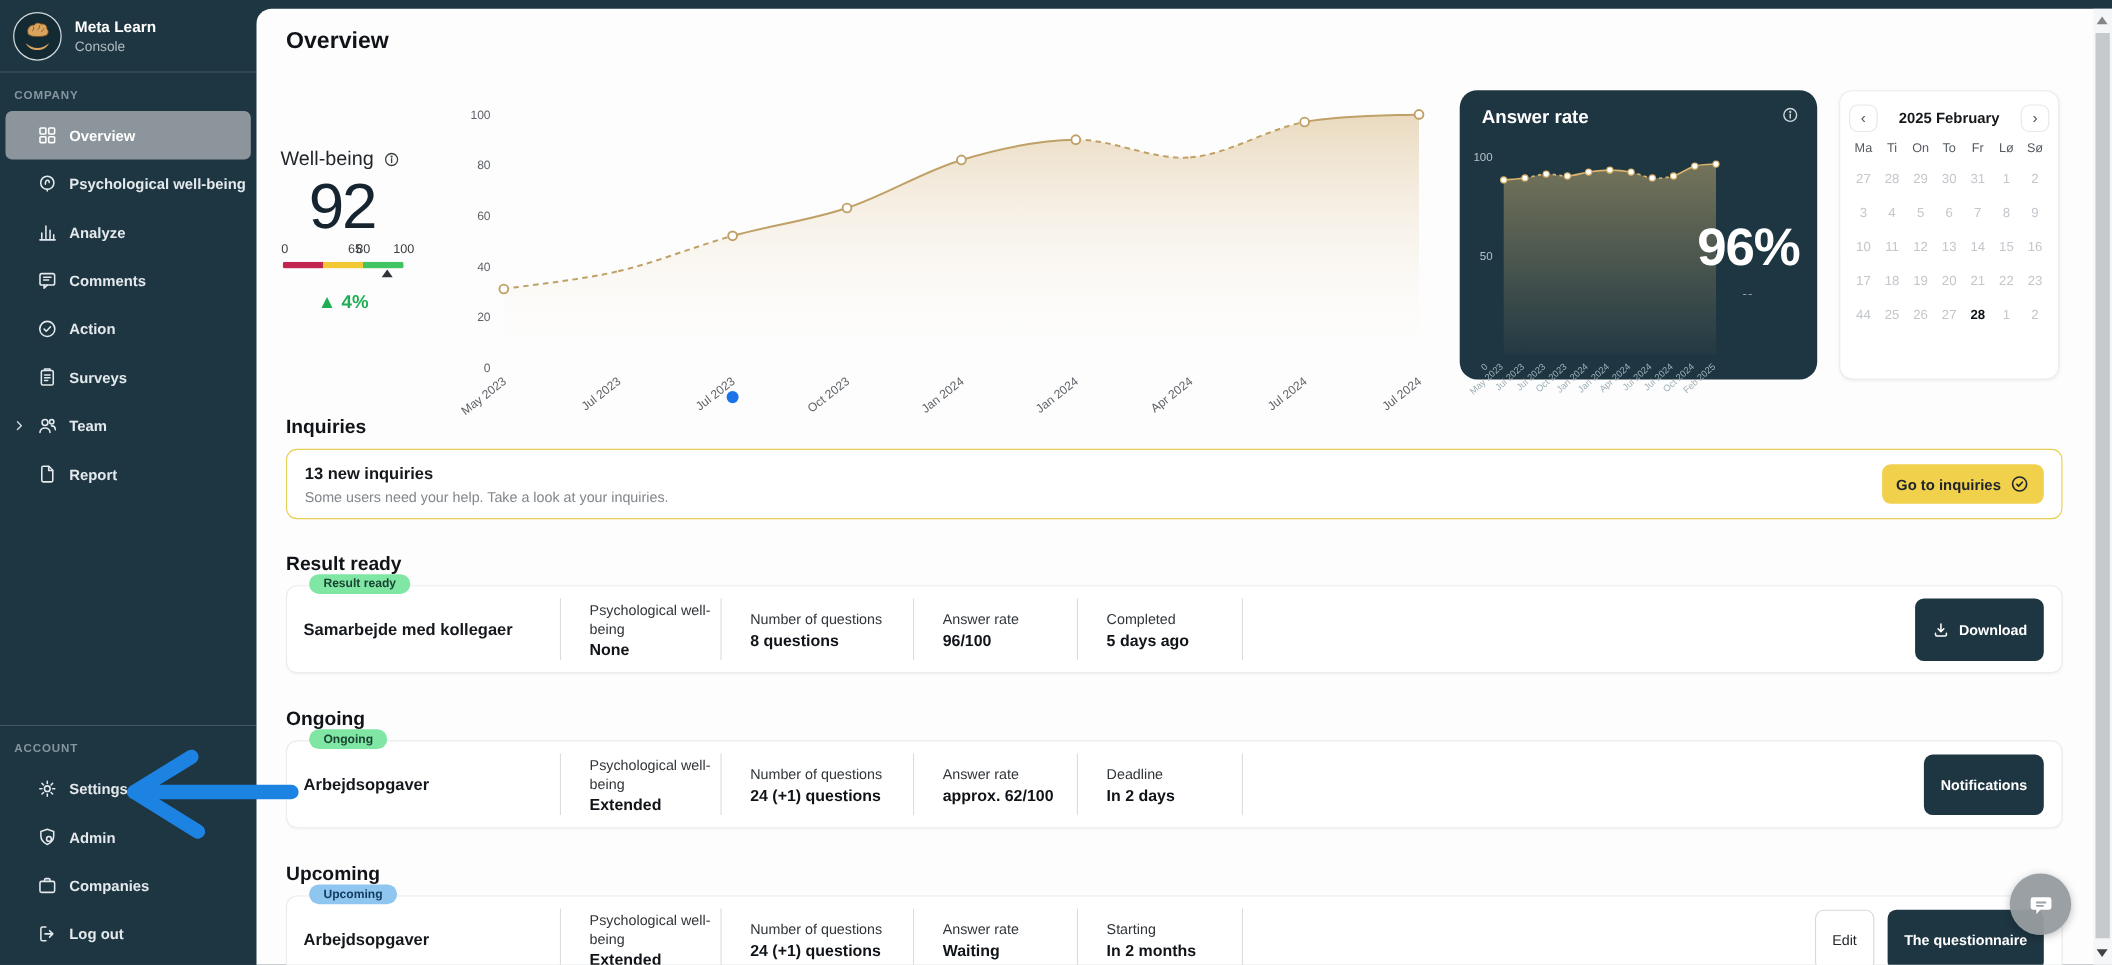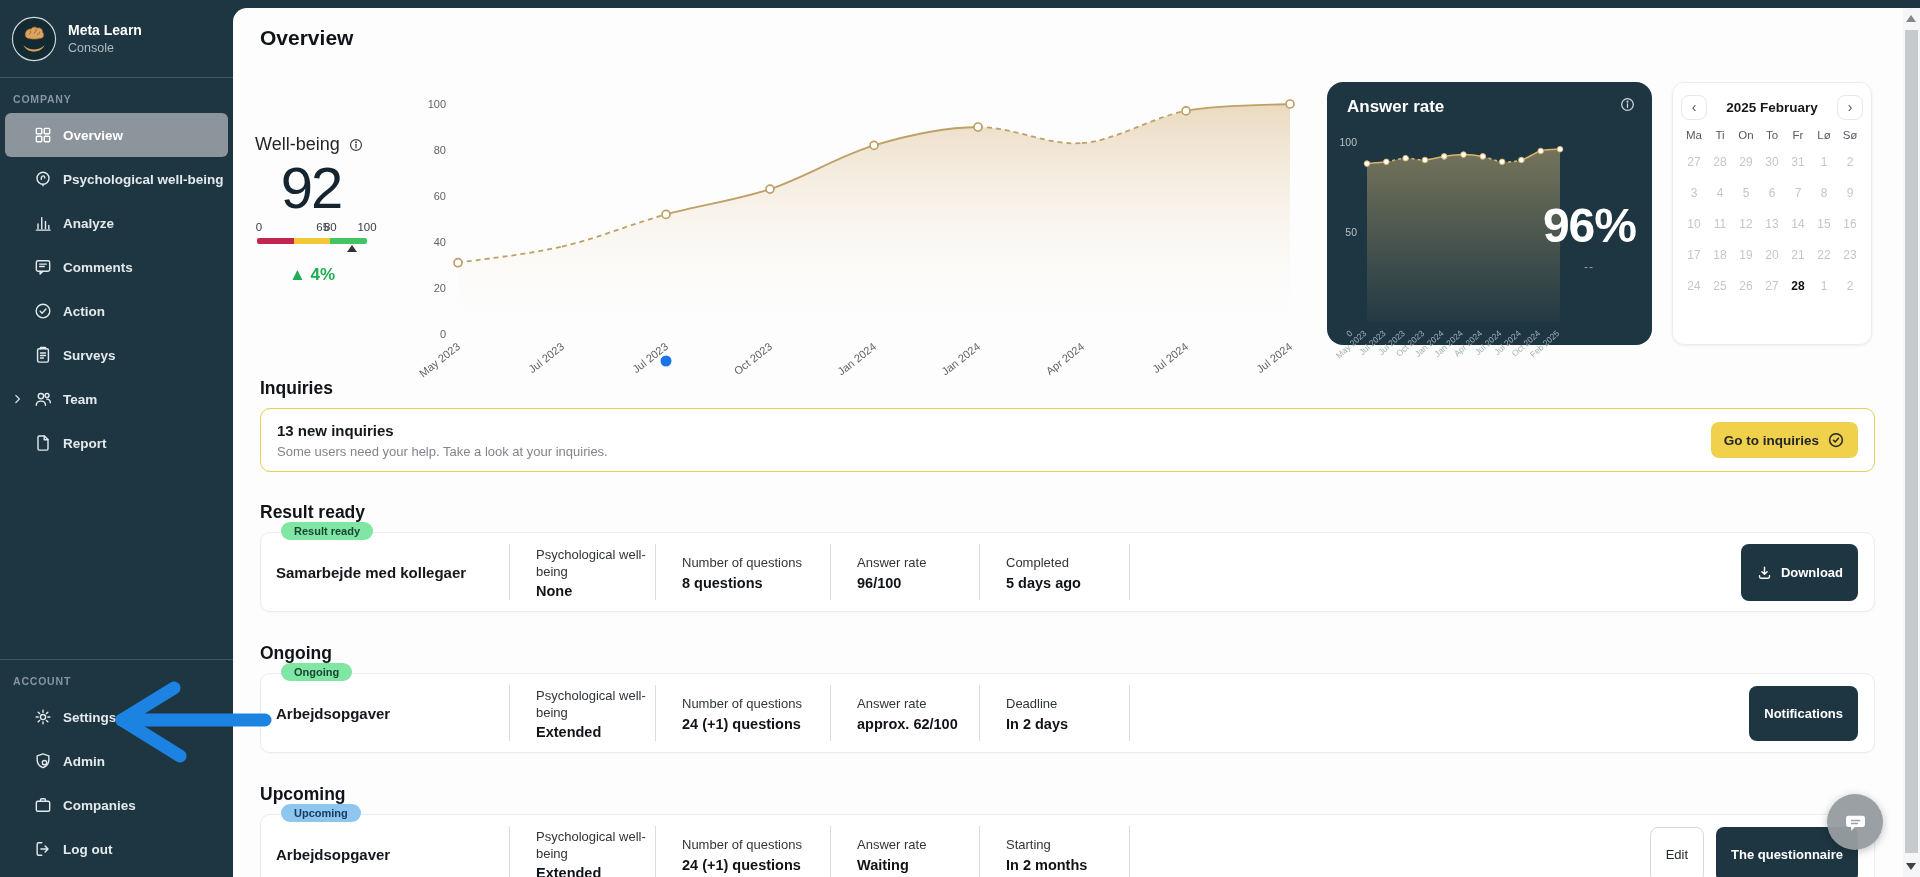--- a/index.html
+++ b/index.html
@@ -1,19 +1,19 @@
 <!DOCTYPE html>
 <html><head>
 <meta charset="utf-8">
 <style>
 *{box-sizing:border-box;margin:0;padding:0}
 html,body{width:1920px;height:877px;overflow:hidden;background:#1e3642;font-family:"Liberation Sans","DejaVu Sans",sans-serif}
 
 .sidebar{position:absolute;left:0;top:0;width:233px;height:877px;background:#1e3642;display:flex;flex-direction:column;z-index:20}
-.brand{display:flex;align-items:center;gap:11px;padding:8px 11px;height:78px;border-bottom:1px solid rgba(255,255,255,.16)}
+.brand{display:flex;align-items:center;gap:11px;padding:8px 11px;height:66px;border-bottom:1px solid rgba(255,255,255,.16)}
 .avatar{width:46px;height:46px;flex:none}
 .brand-title{font-size:14px;font-weight:700;color:#fff}
 .brand-sub{font-size:12.5px;color:#aebbc2;margin-top:3px}
 .side-label{font-size:10.5px;font-weight:700;letter-spacing:.8px;color:#8496a0;margin:15px 0 8px 13px}
 .side-item{display:flex;align-items:center;gap:10px;height:44px;padding-left:33px;position:relative;color:#e3e9ec;font-size:13.5px;font-weight:600;cursor:pointer}
 .side-item.active{background:#8b959b;margin:0 5px;padding-left:28px;border-radius:6px;color:#fff}
 .chev{position:absolute;left:11px;top:50%;transform:translateY(-50%);width:13px;height:13px;color:#cfd8dc}
 .si-wrap{width:20px;height:20px;flex:none}
 svg.si{width:20px;height:20px;stroke:currentColor;fill:none;stroke-width:1.7;stroke-linecap:round;stroke-linejoin:round;display:block}
 #account{margin-top:auto;border-top:1px solid rgba(255,255,255,.16);padding-bottom:6px}
@@ -401,21 +401,21 @@
           <div class="cal-row">
             <div class="cal-cell">17</div>
             <div class="cal-cell">18</div>
             <div class="cal-cell">19</div>
             <div class="cal-cell">20</div>
             <div class="cal-cell">21</div>
             <div class="cal-cell">22</div>
             <div class="cal-cell">23</div>
           </div>
           <div class="cal-row">
-            <div class="cal-cell">24</div>
+            <div class="cal-cell">44</div>
             <div class="cal-cell">25</div>
             <div class="cal-cell">26</div>
             <div class="cal-cell">27</div>
             <div class="cal-cell today">28</div>
             <div class="cal-cell">1</div>
             <div class="cal-cell">2</div>
           </div>
         </div>
     </div>
   </div>

